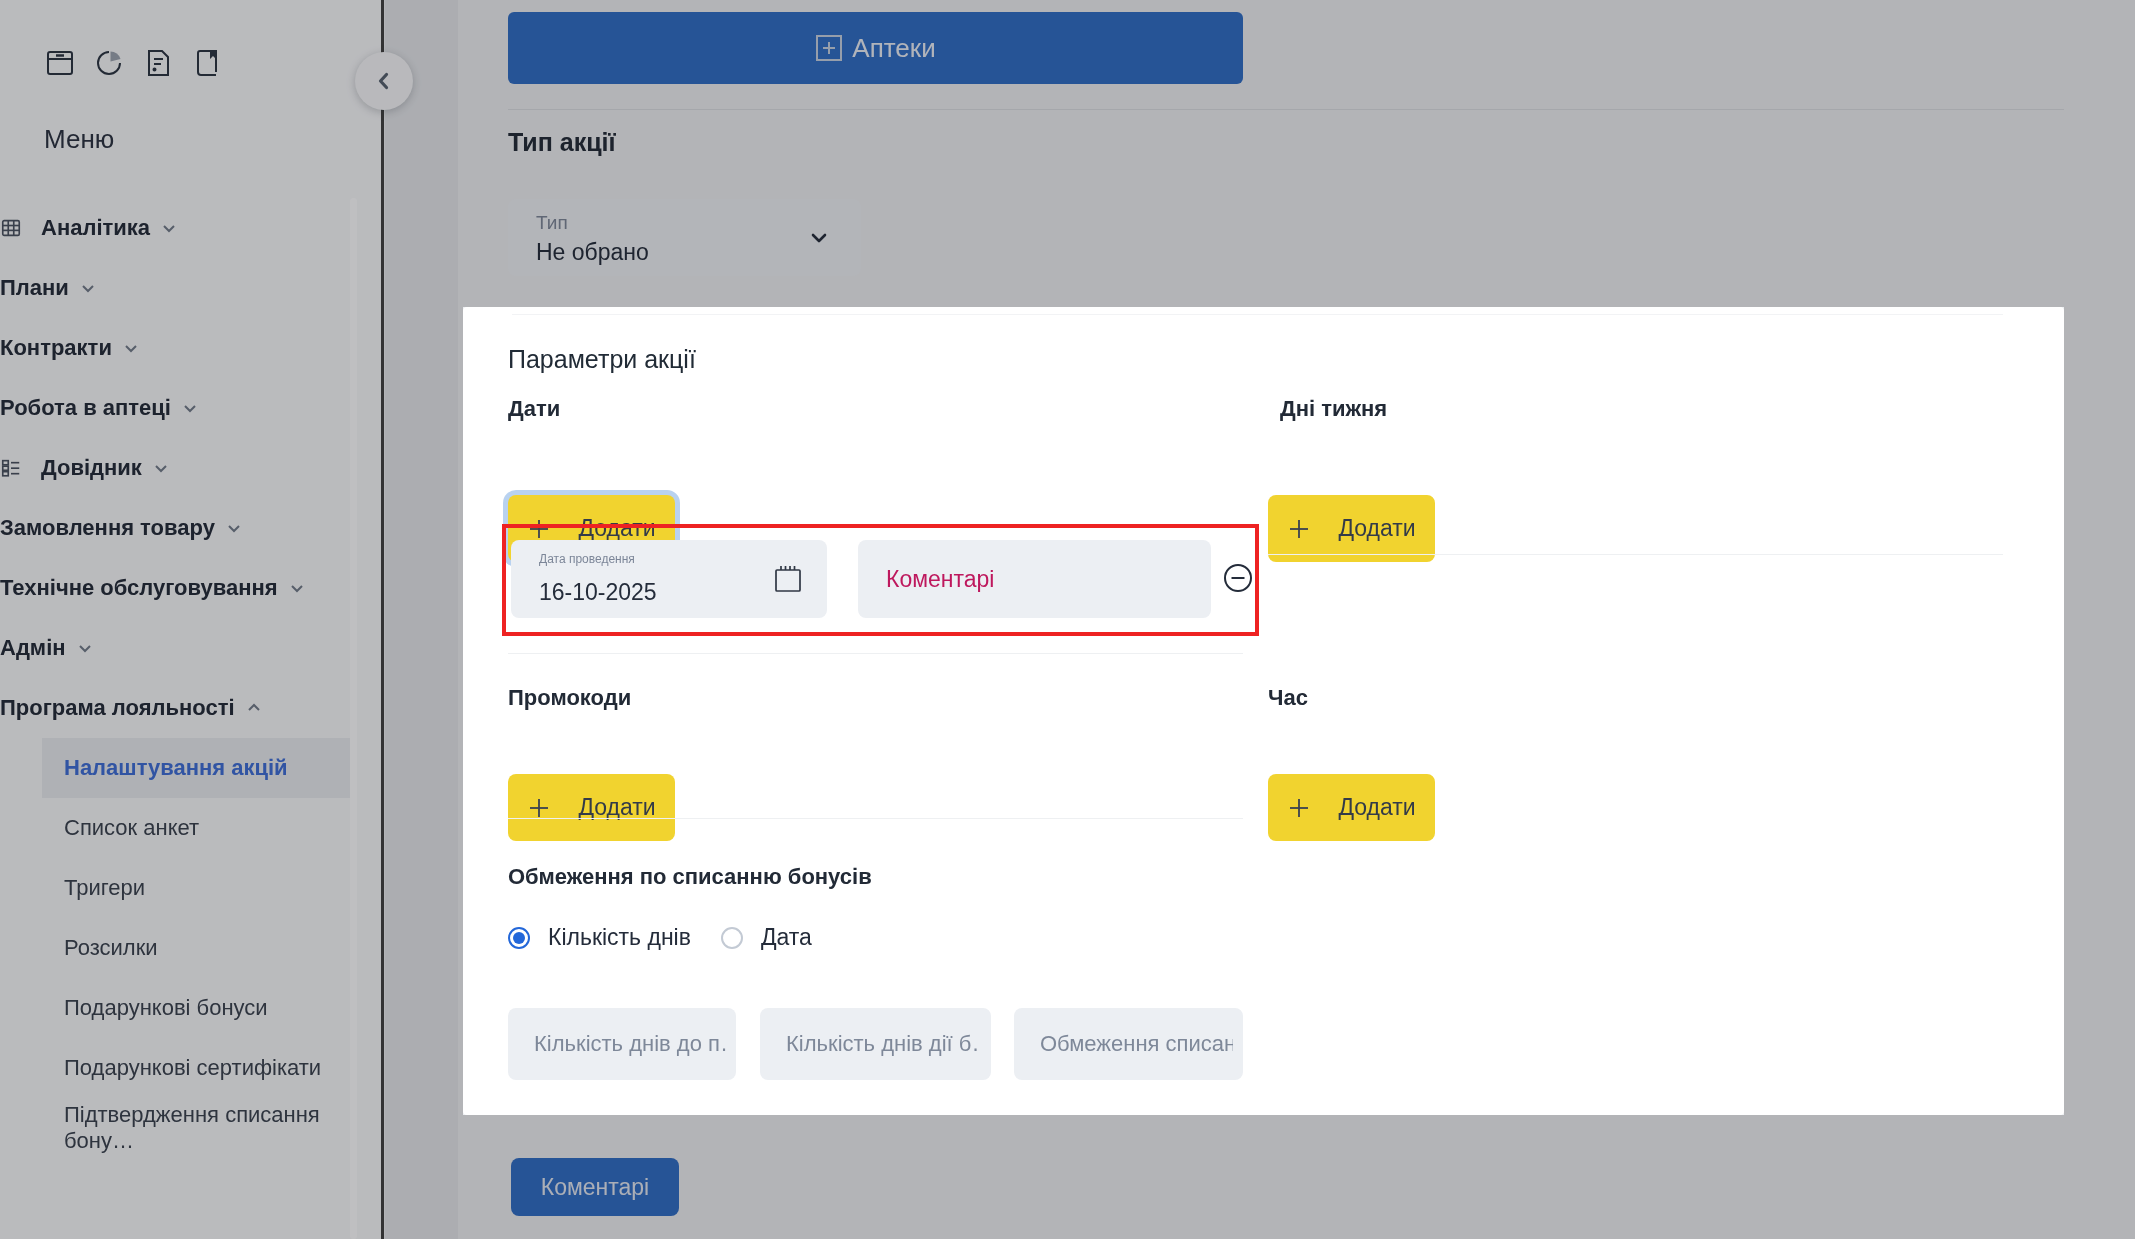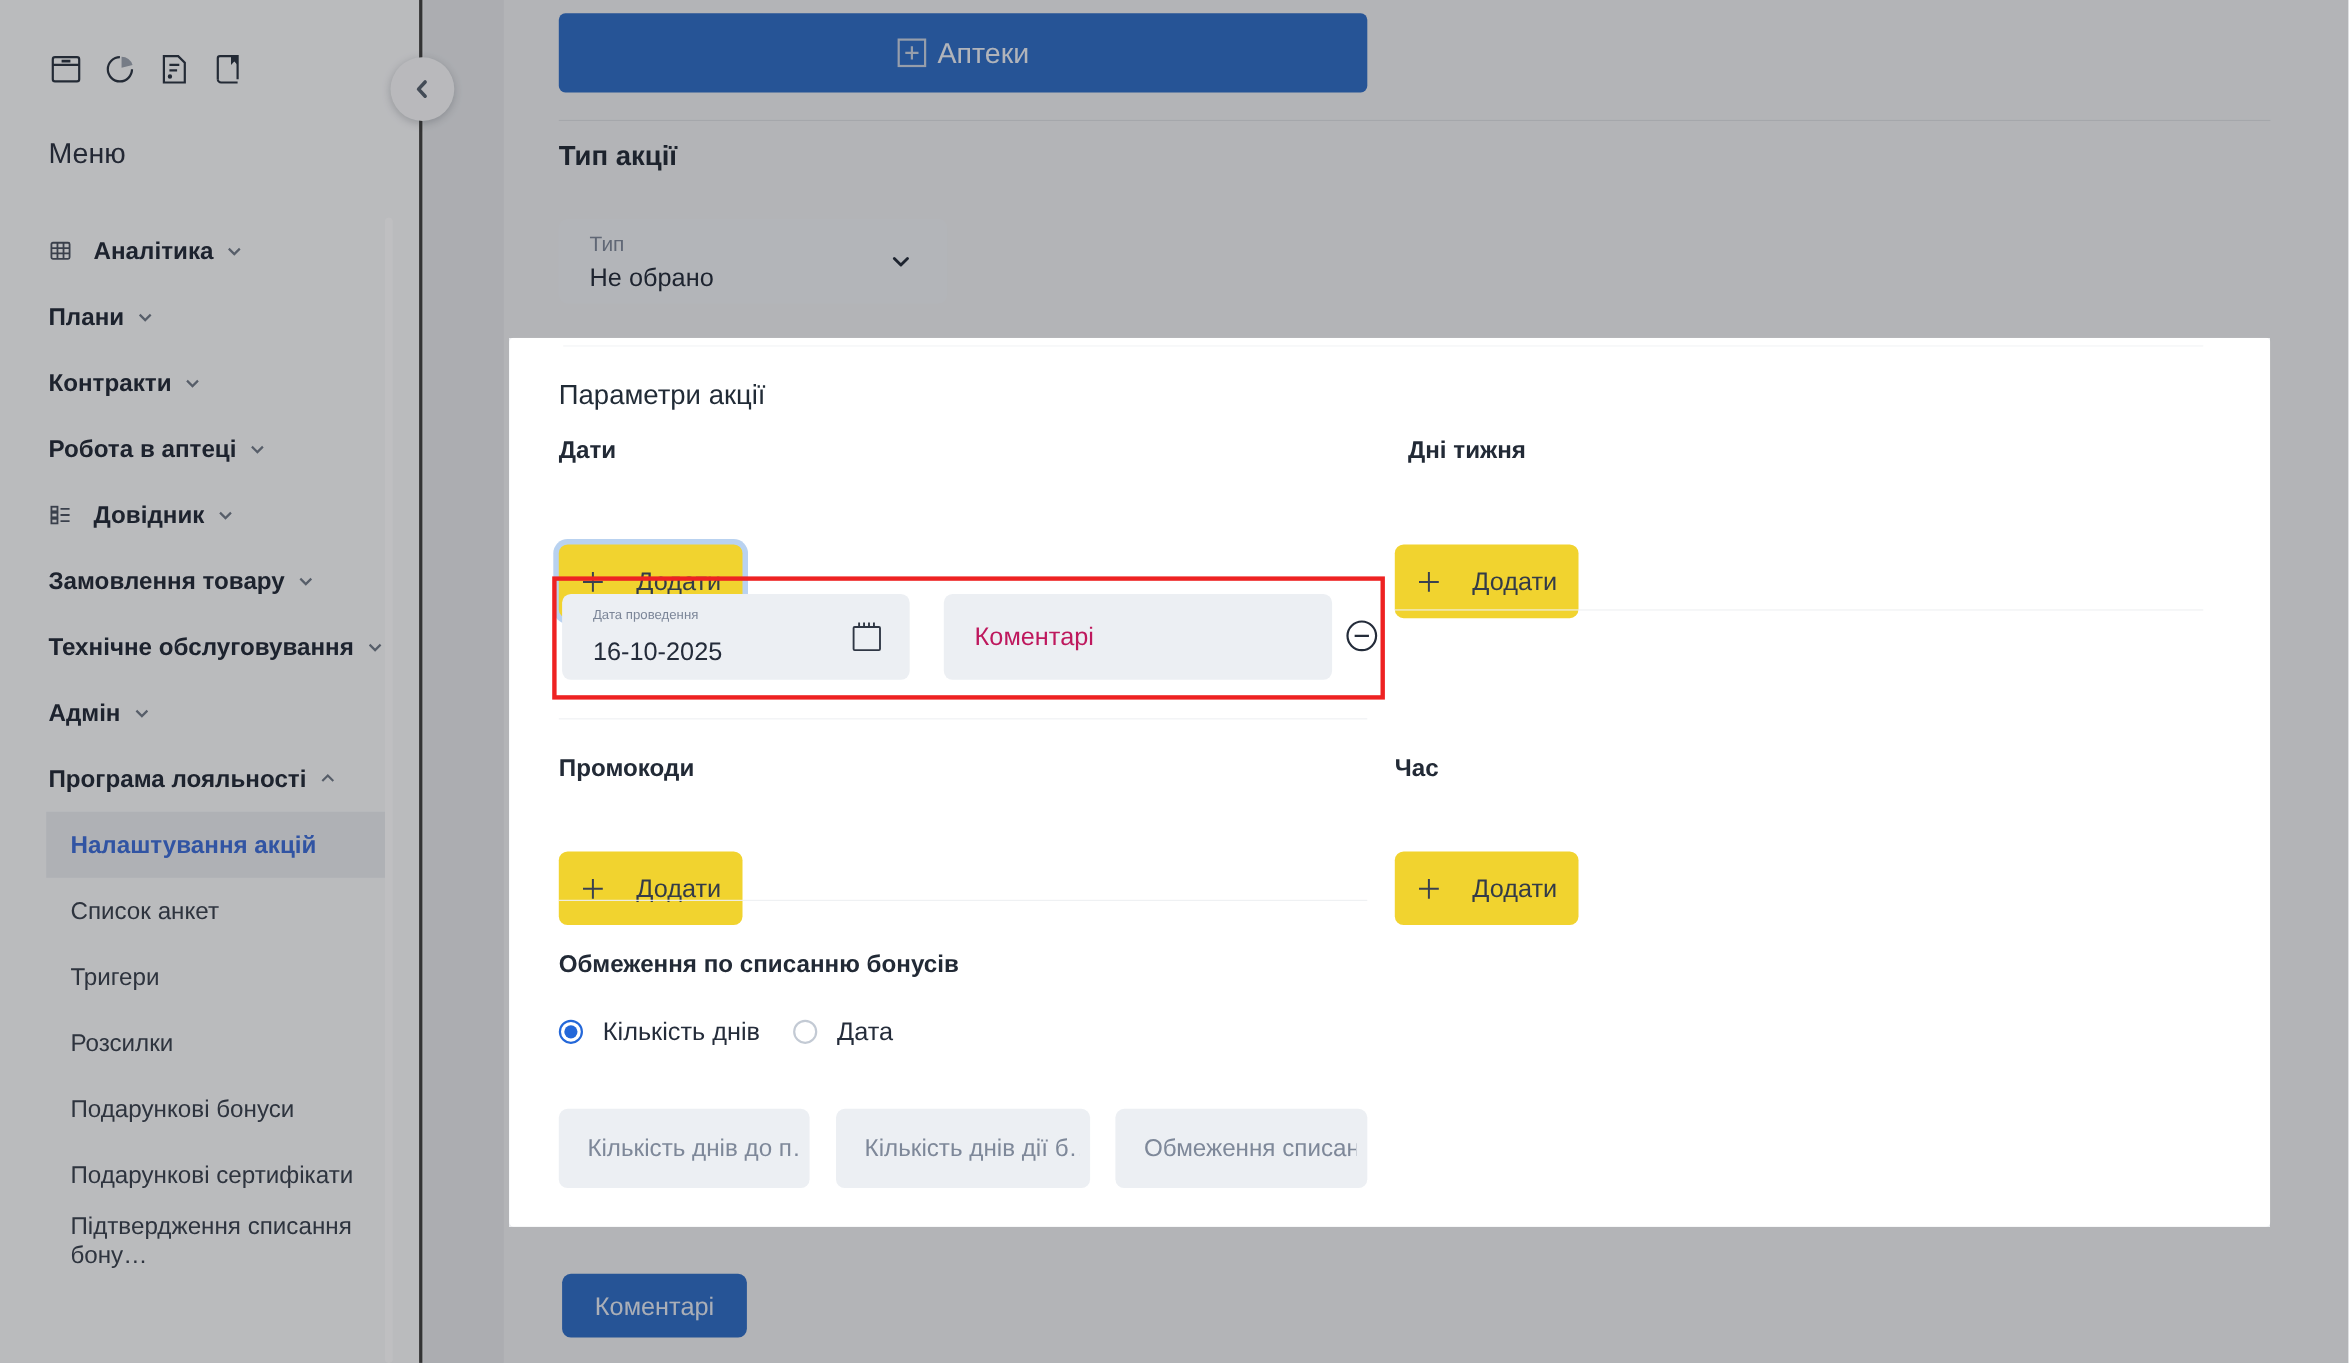--- a/index.html
+++ b/index.html
@@ -15,21 +15,21 @@
   
   .sidebar {
     position:absolute; left:0; top:0; width:384px; height:1239px;
     background:#F6F7F9; border-right:3px solid #404040;
   }
   .side-toolbar { position:absolute; left:44px; top:46px; display:flex; gap:17px; }
   .tool-icon { width:32px; height:34px; color:#2B3442; cursor:pointer; background:none; border:none; }
   .menu-title { position:absolute; left:44px; top:124px; font-size:26px; color:#2A3140; }
   .menu { position:absolute; left:0; top:198px; width:384px; }
   .menu-row {
-    height:60px; display:flex; align-items:center; padding-left:44px;
+    height:60px; display:flex; align-items:center; 
     font-size:22px; font-weight:bold; color:#232A38; cursor:pointer;
   }
   .menu-row .mi { width:22px; height:22px; color:#4A5260; margin-right:19px; }
   .menu-row .chev { margin-left:11px; color:#707A88; }
   .submenu-row {
     height:60px; display:flex; align-items:center; padding-left:64px;
     font-size:22px; color:#39414E; cursor:pointer;
   }
   .submenu-row.active {
     background:#E7EAEE; color:#3D6DD6;

